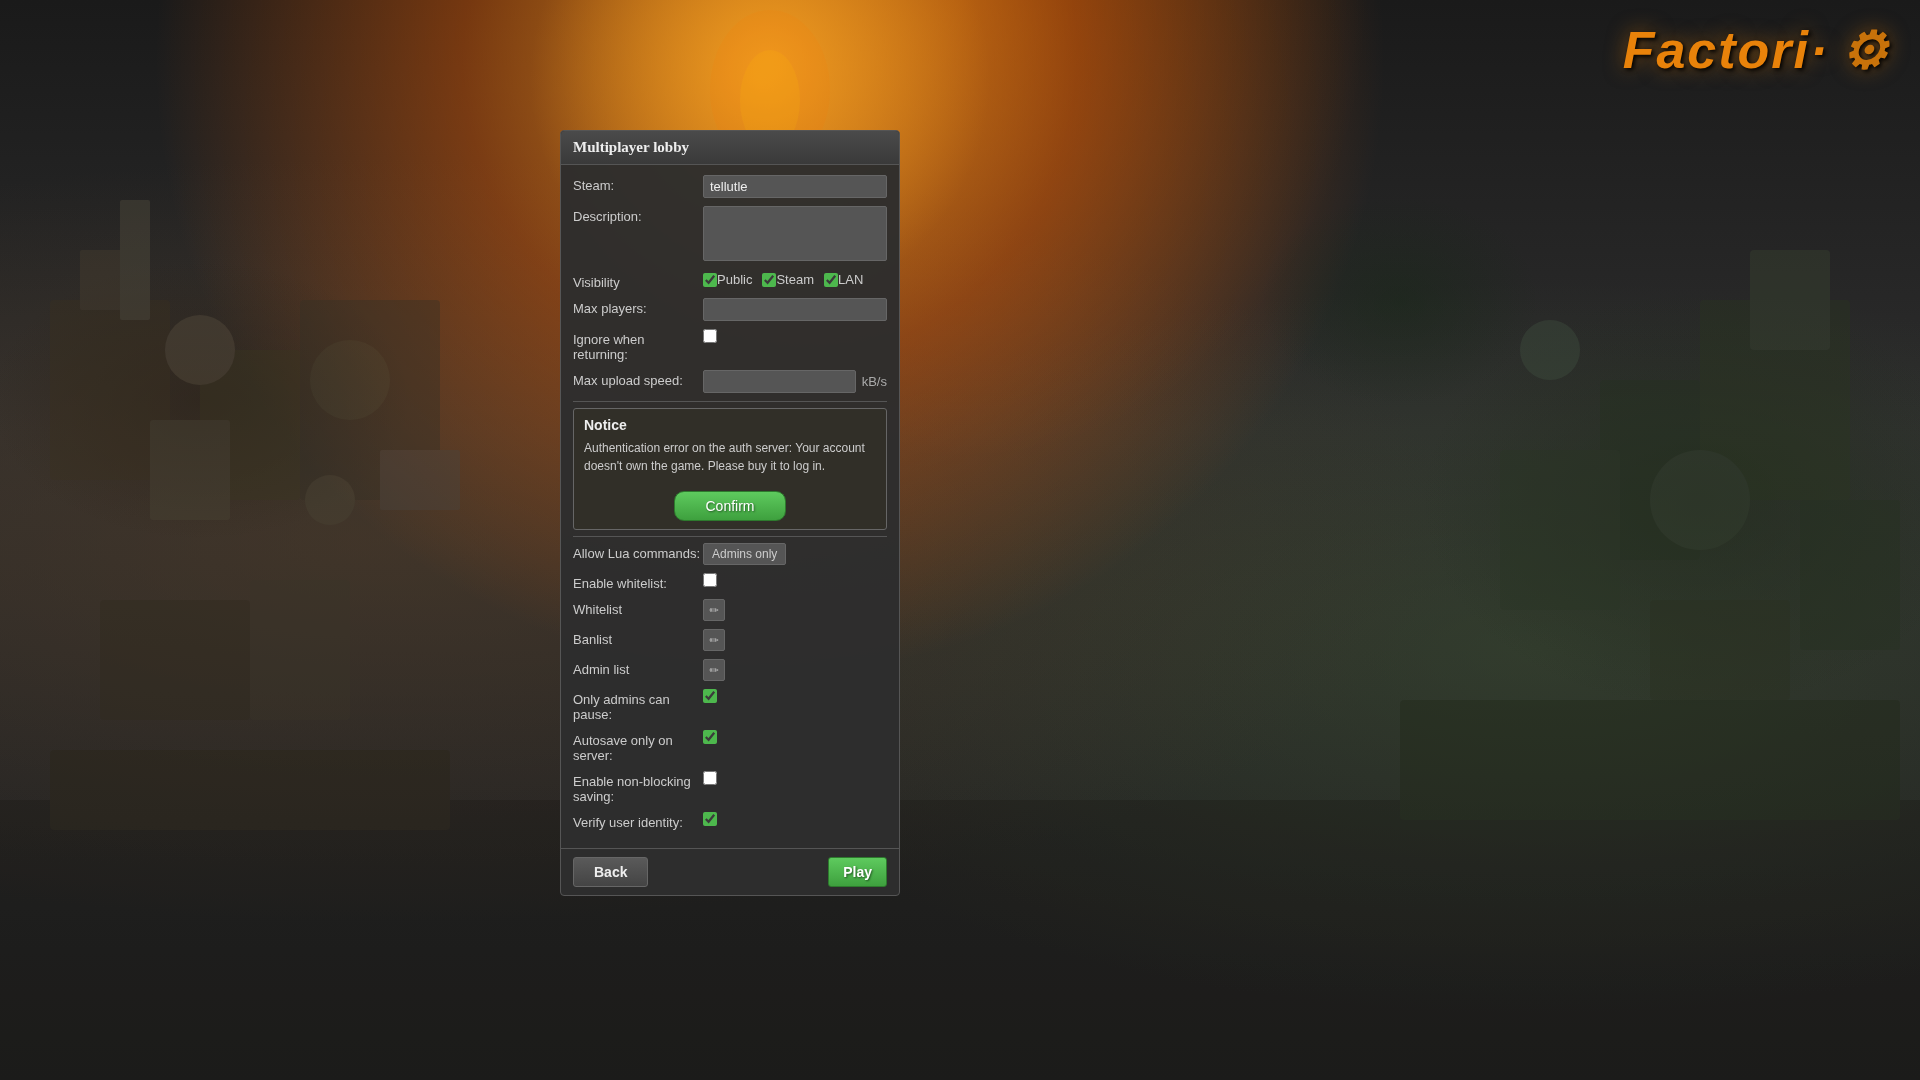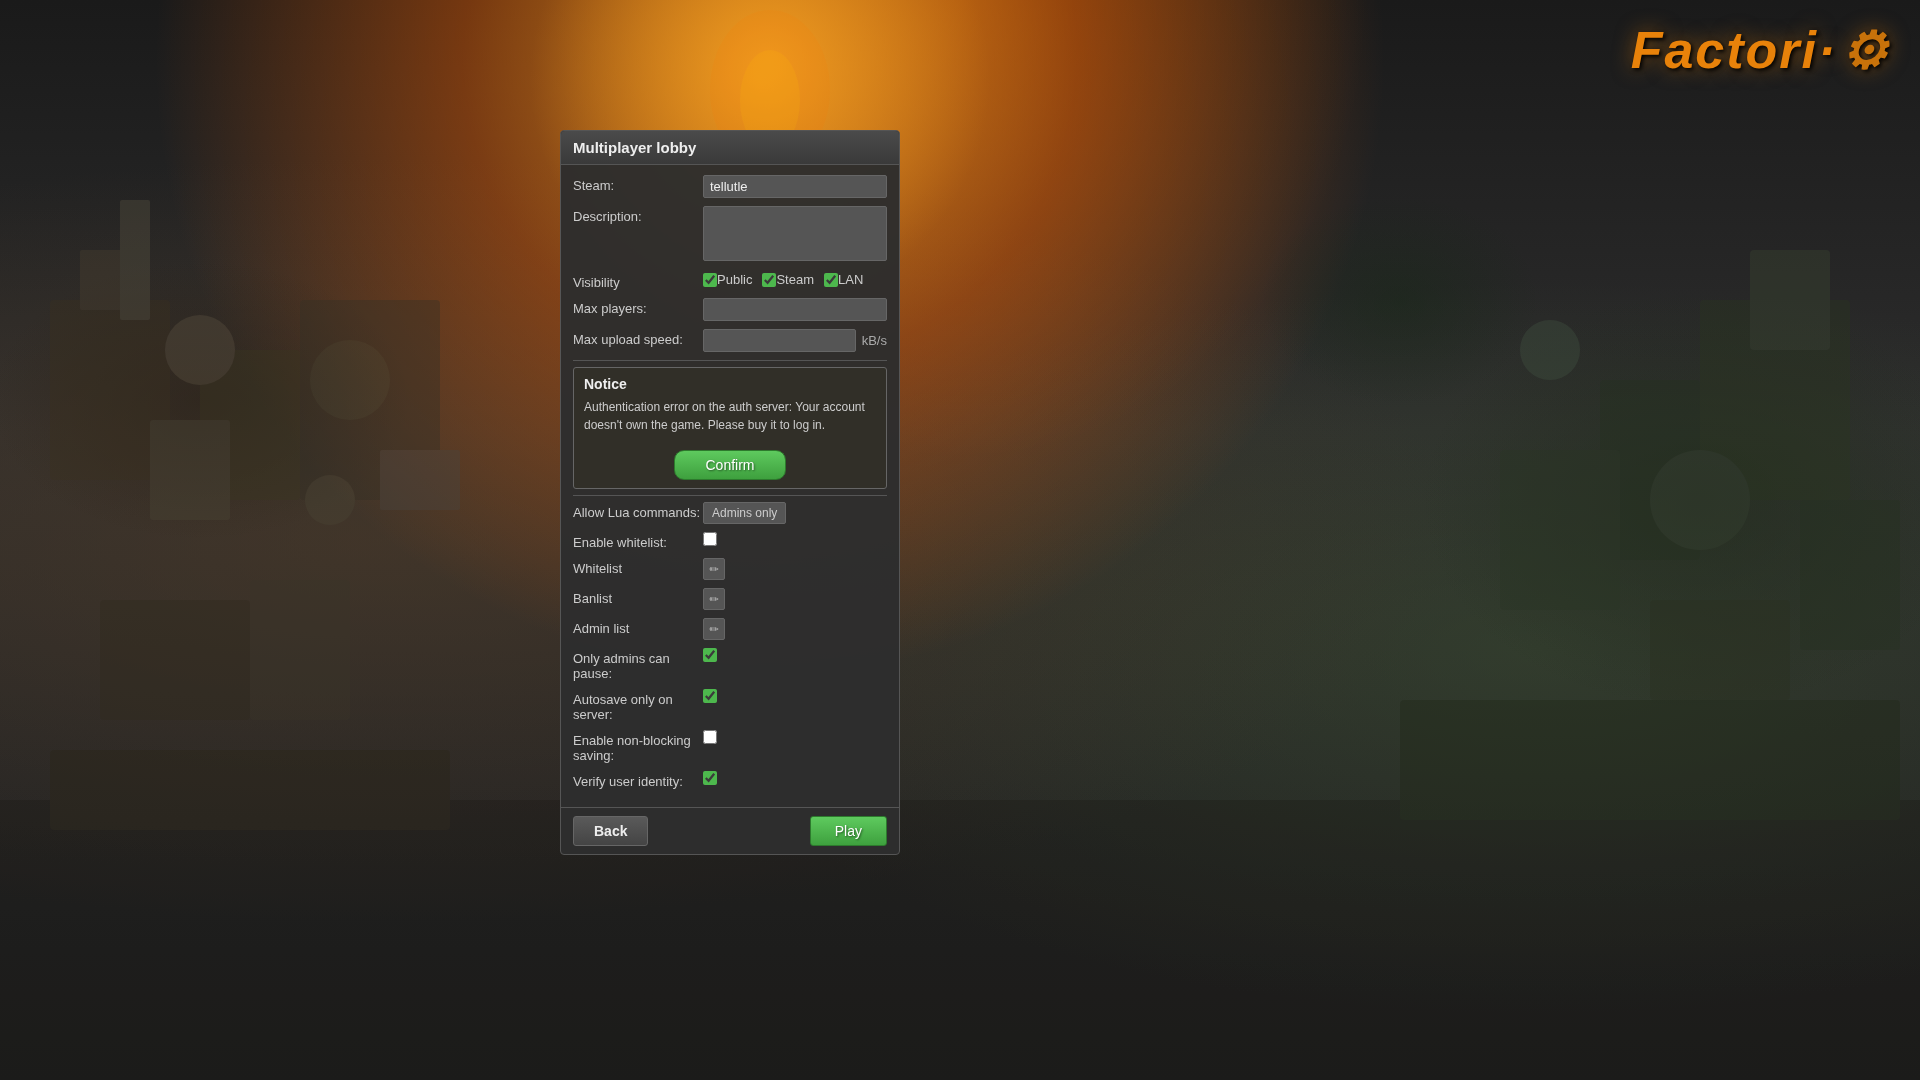--- a/index.html
+++ b/index.html
@@ -39,21 +39,21 @@
       top: 20px;
       right: 30px;
       font-size: 52px;
       font-weight: bold;
       color: #e8820a;
       text-shadow: 2px 2px 4px #000, 0 0 20px rgba(232,130,10,0.5);
       letter-spacing: 2px;
       font-style: italic;
       display: flex;
       align-items: center;
-      gap: 4px;
+      gap: 12px;
     }
 
     
     #dialog {
       position: absolute;
       left: 560px;
       top: 130px;
       width: 340px;
       background: rgba(45, 45, 45, 0.97);
       border: 1px solid #555;
@@ -63,20 +63,21 @@
     }
 
     #dialog-title {
       background: linear-gradient(180deg, #4a4a4a, #3a3a3a);
       padding: 8px 12px;
       font-size: 15px;
       font-weight: bold;
       color: #eee;
       border-bottom: 1px solid #555;
       border-radius: 4px 4px 0 0;
+      font-family: Liberation Serif, serif;
     }
 
     #dialog-body {
       padding: 10px 12px;
     }
 
     .form-row {
       display: flex;
       align-items: flex-start;
       margin-bottom: 8px;
@@ -243,22 +244,22 @@
       padding: 6px 20px;
       border-radius: 3px;
       cursor: pointer;
     }
 
     .btn-play {
       background: linear-gradient(180deg, #5eca5e, #3ea03e);
       border: 1px solid #2d7a2d;
       color: #fff;
       font-size: 14px;
-      font-weight: normal;
-      padding: 6px 24px;
+      font-weight: bold;
+      padding: 6px 14px;
       border-radius: 3px;
       cursor: pointer;
       text-shadow: 1px 1px 2px rgba(0,0,0,0.5);
     }
 
     .bg-overlay {
       position: absolute;
       inset: 0;
       background:
         radial-gradient(ellipse 300px 200px at 200px 400px, rgba(40,30,20,0.5) 0%, transparent 70%),
@@ -355,20 +356,26 @@
       </div>
     </div>
 
     <div class="form-row">
       <div class="form-label">Max players:</div>
       <div class="form-control">
         <input type="text" value="" style="">
       </div>
     </div>
 
+    <div class="form-row">
+      <div class="form-label">Ignore when returning:</div>
+      <div class="form-control">
+        <input type="checkbox" class="single-checkbox" style="">
+      </div>
+    </div>
 
     <div class="form-row">
       <div class="form-label">Max upload speed:</div>
       <div class="form-control speed-row">
         <input type="text" value="" style="">
         <span class="unit-label">kB/s</span>
       </div>
     </div>
 
     <hr class="divider">

